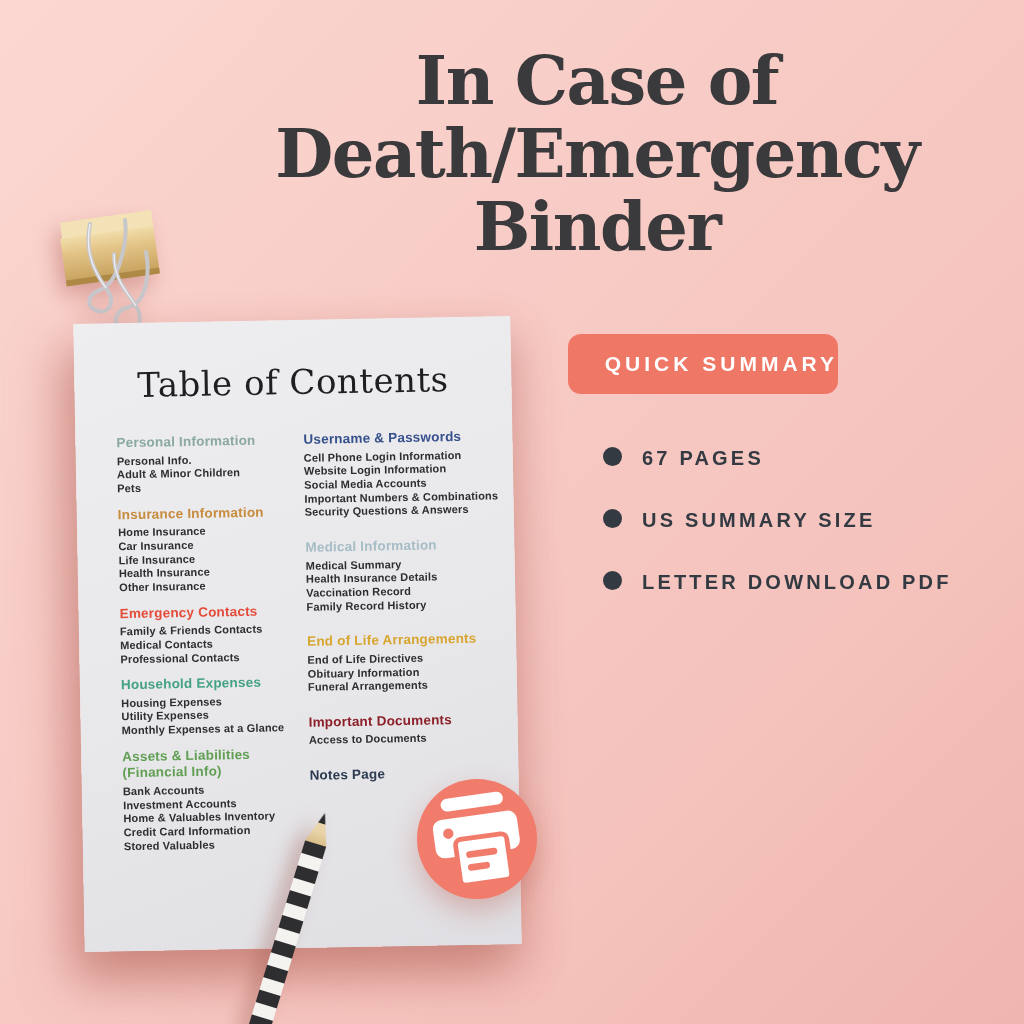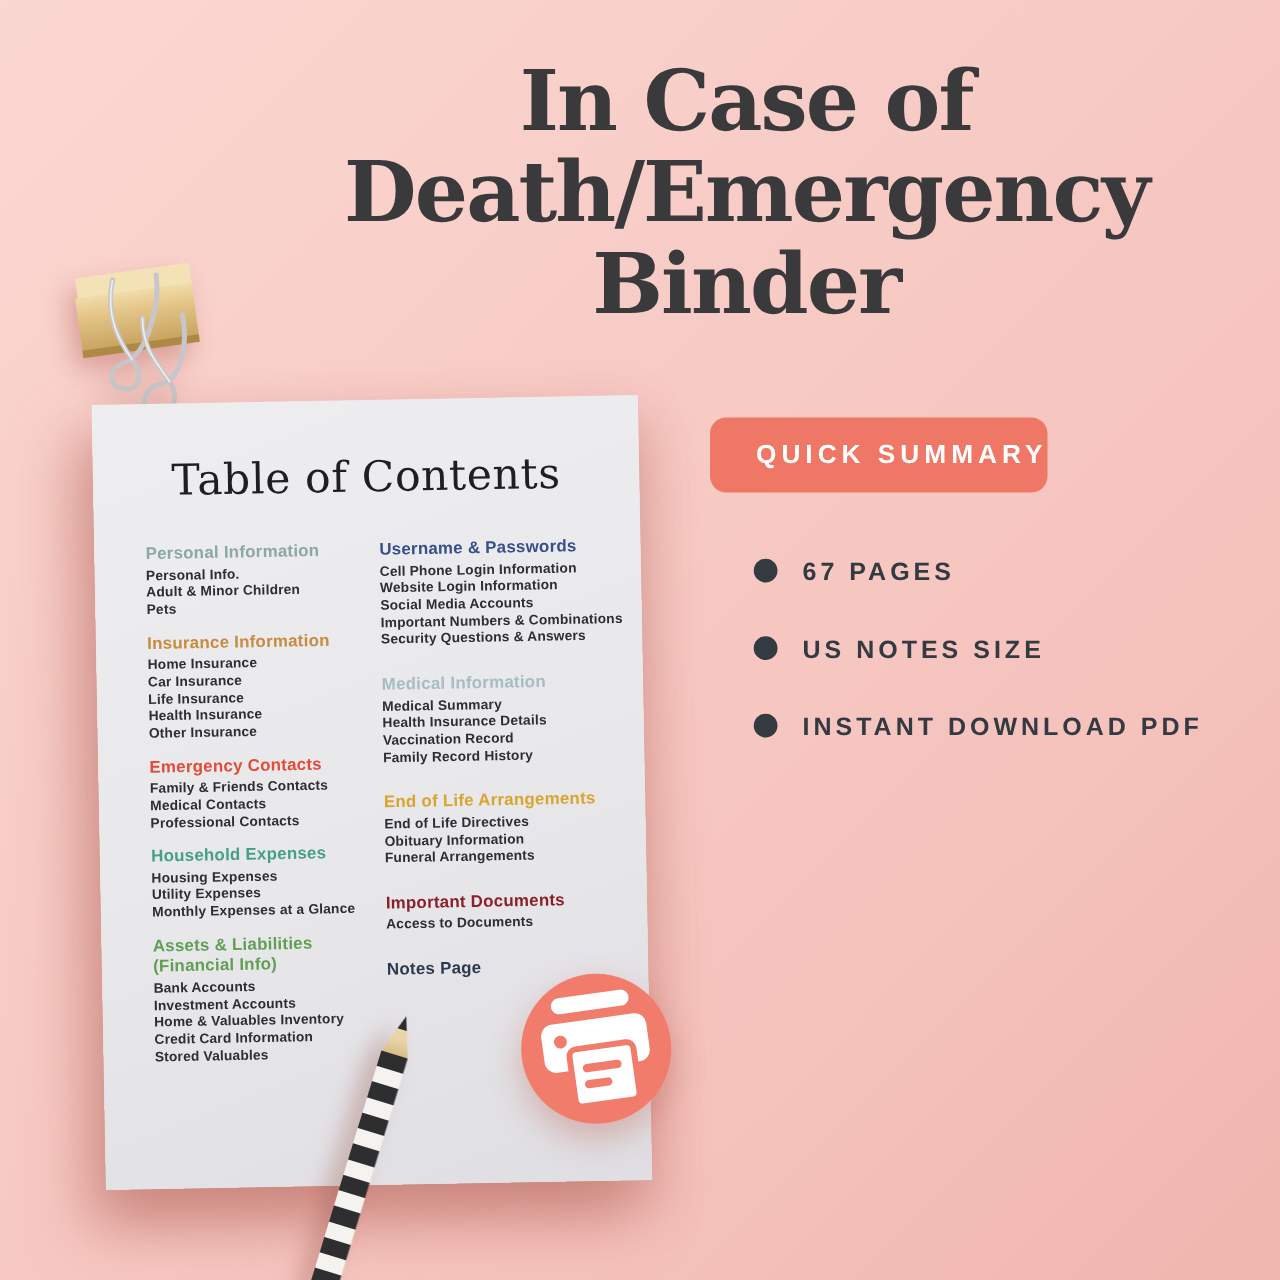--- a/index.html
+++ b/index.html
@@ -185,19 +185,19 @@
 <div class="badge">
   <span>QUICK SUMMARY</span>
 </div>
 <div class="summary" id="summary-list">
     <div class="summary-row">
       <span class="summary-bullet" style="background: rgb(51, 58, 66);"></span>
       <span class="summary-label">67 PAGES</span>
     </div>
     <div class="summary-row">
       <span class="summary-bullet" style="background: rgb(51, 58, 66);"></span>
-      <span class="summary-label">US NOTES SIZE</span>
+      <span class="summary-label">US SUMMARY SIZE</span>
     </div>
     <div class="summary-row">
       <span class="summary-bullet" style="background: rgb(51, 58, 66);"></span>
-      <span class="summary-label">INSTANT DOWNLOAD PDF</span>
+      <span class="summary-label">LETTER DOWNLOAD PDF</span>
     </div>
   </div>
 
 </body></html>

